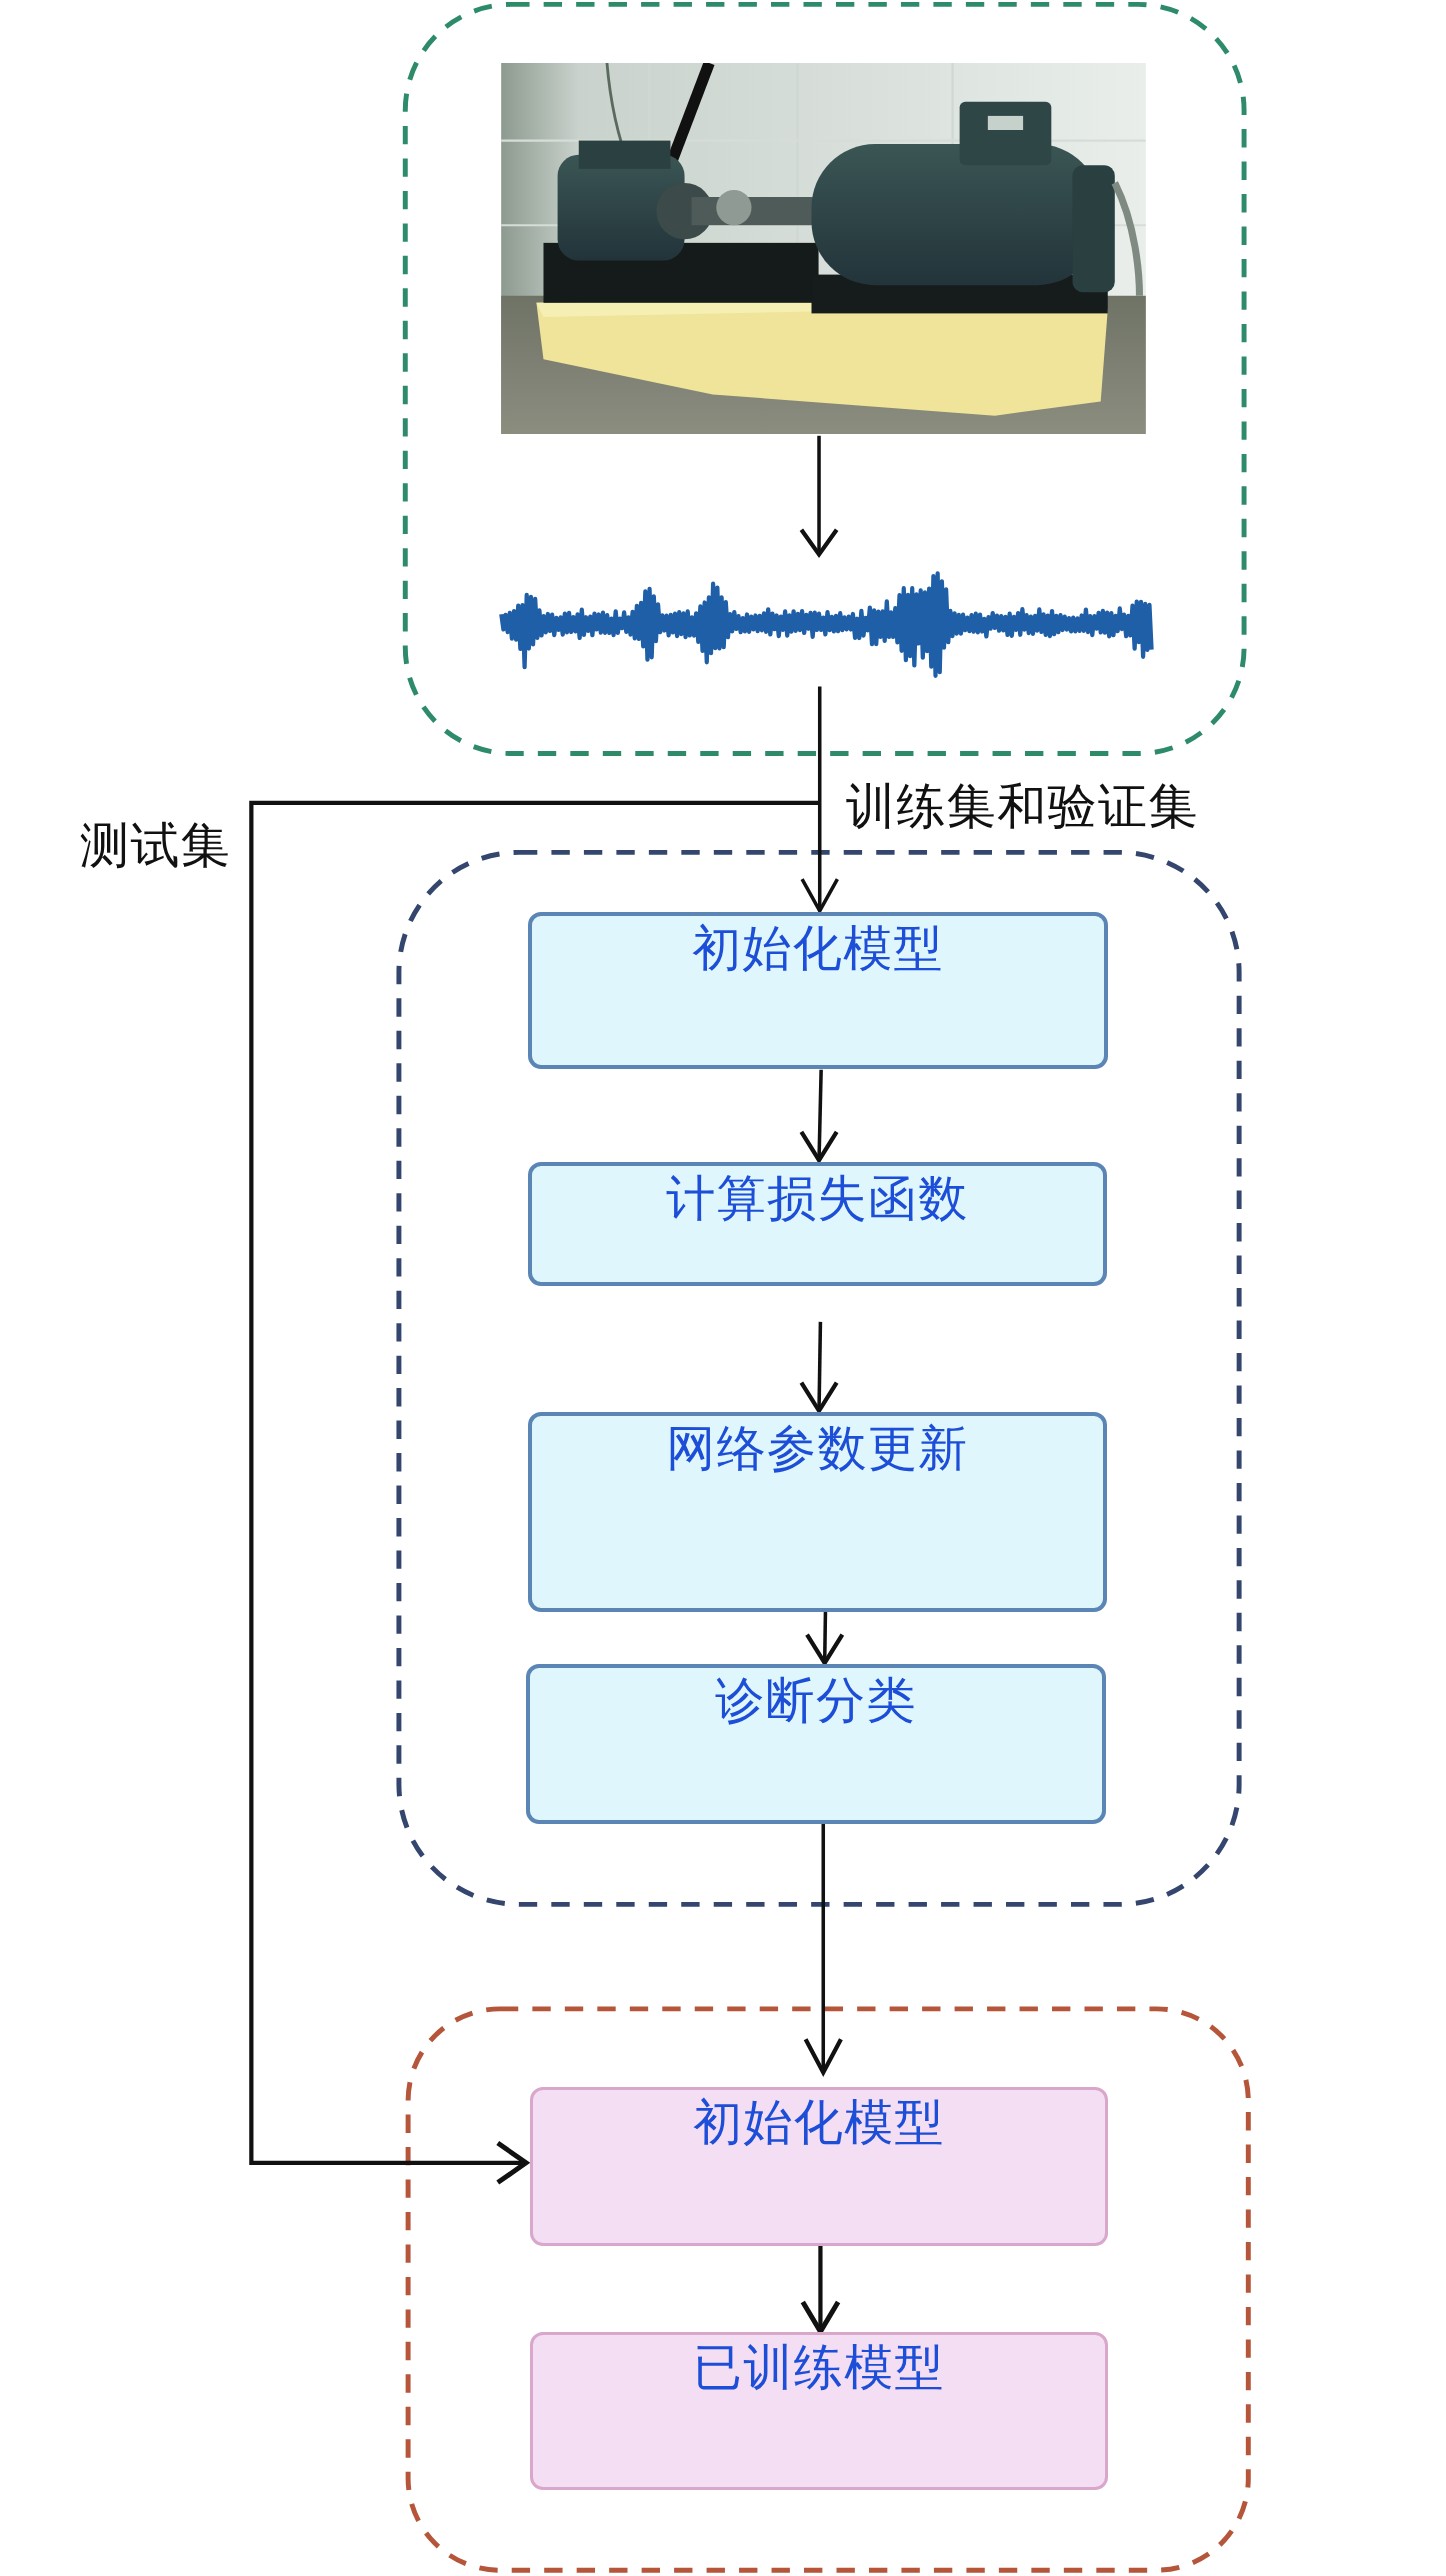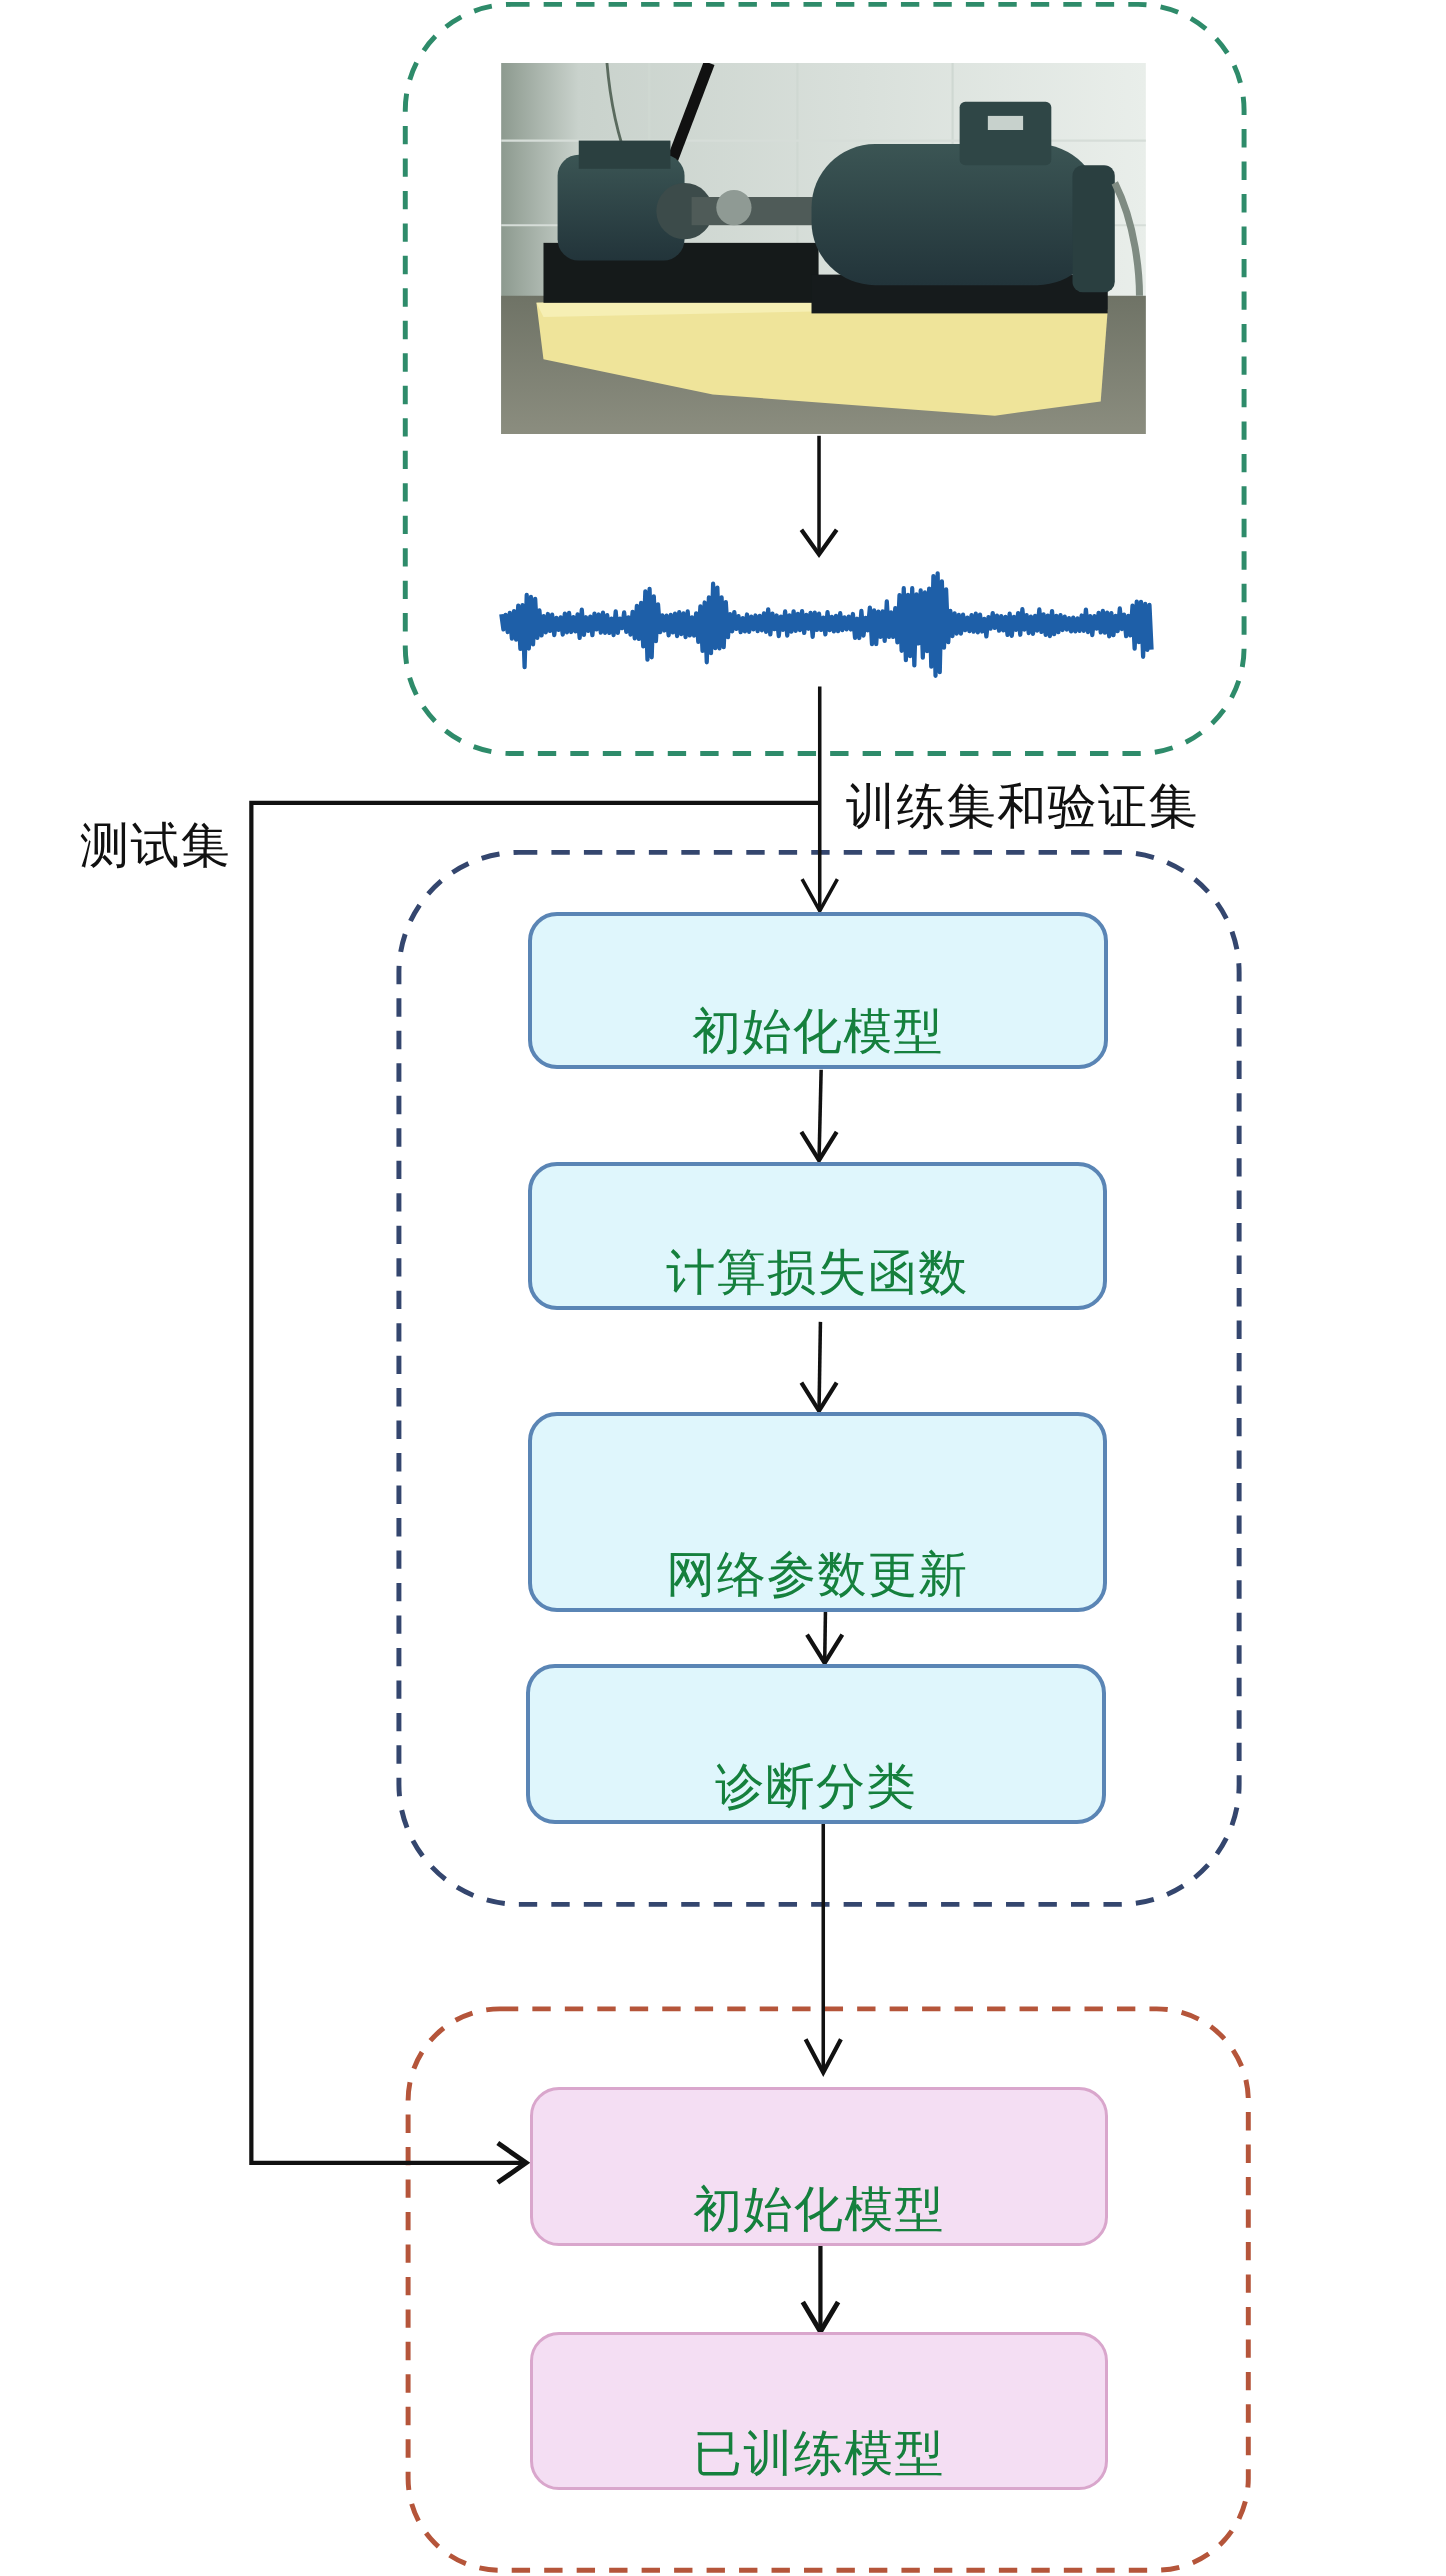--- a/index.html
+++ b/index.html
@@ -1,21 +1,21 @@
 <!DOCTYPE html>
 <html style="font-size:11.3px"><head>
 <meta charset="utf-8">
 <style>
   html, body { margin: 0; padding: 0; background: #ffffff; }
   body { width: 1446px; height: 2576px; position: relative; overflow: hidden;
          font-family: "DejaVu Serif", "Liberation Serif", serif; color: #111; }
   .layer { position: absolute; left: 0; top: 0; width: 1446px; height: 2576px; }
-  .box { position: absolute; box-sizing: border-box; border-radius: 29px;
-         display: flex; align-items: flex-end; justify-content: center;
-         font-size: 49px; letter-spacing: 1.4px; color: #15803d; }
+  .box { position: absolute; box-sizing: border-box; border-radius: 13px;
+         display: flex; align-items: flex-start; justify-content: center;
+         font-size: 49px; letter-spacing: 1.4px; color: #1d4ed8; }
   .box.blue { background: #dff6fc; border: 4.2px solid #5a85b5; }
   .box.pink { background: #f4def3; border: 3.5px solid #d9a6cc; }
   .label { position: absolute; font-size: 49px; color: #111; white-space: nowrap; letter-spacing: 1.4px; }
   .photo { position: absolute; left: 501px; top: 63px; width: 645px; height: 371px; overflow: hidden; }
 </style>
 </head>
 <body>
 
 <svg class="layer" width="1446" height="2576" viewBox="0 0 2048 3648">
   <defs>
@@ -113,21 +113,21 @@
     <path d="M870,170 C900,230 905,300 905,330" stroke="#7f8b82" stroke-width="10" fill="none"></path>
   </svg>
 </div>
 
 <div class="label" style="left:846px; top:774px;">训练集和验证集</div>
 <div class="label" style="left:80px; top:813px;">测试集</div>
 
 <div class="box blue" style="left:528px; top:912px; width:580px; height:157px;">
   <span>初始化模型</span>
 </div>
-<div class="box blue" style="left:528px; top:1162px; width:579px; height:148px;">
+<div class="box blue" style="left:528px; top:1162px; width:579px; height:124px;">
   <span>计算损失函数</span>
 </div>
 <div class="box blue" style="left:528px; top:1412px; width:579px; height:200px;">
   <span>网络参数更新</span>
 </div>
 <div class="box blue" style="left:526px; top:1664px; width:580px; height:160px;">
   <span>诊断分类</span>
 </div>
 
 <div class="box pink" style="left:530px; top:2087px; width:578px; height:159px;">

